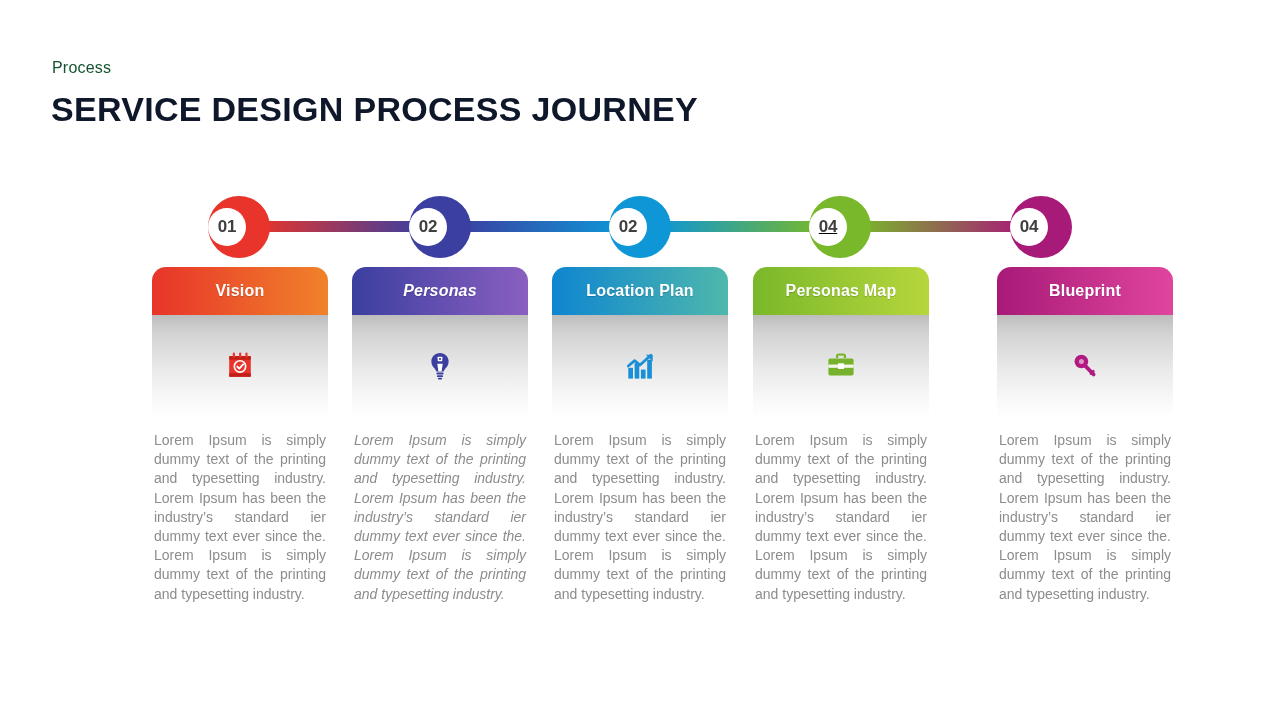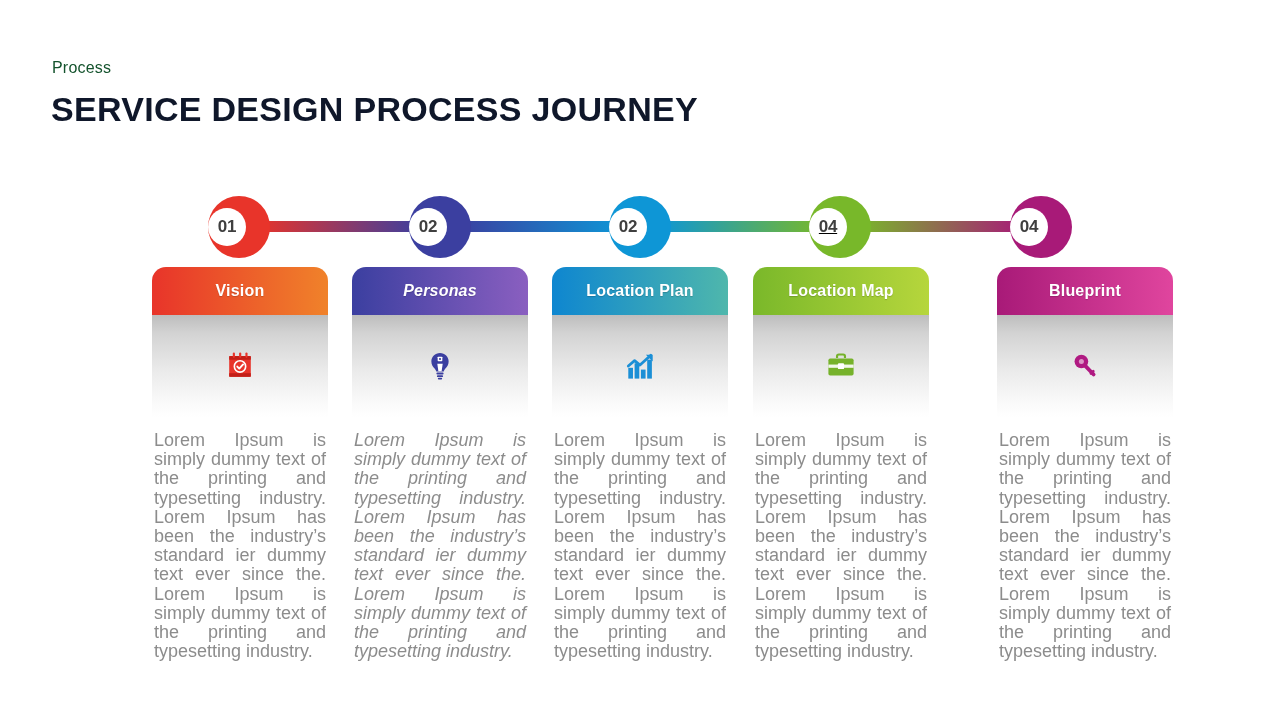--- a/index.html
+++ b/index.html
@@ -56,21 +56,21 @@
     height:102px;
     background:linear-gradient(to bottom,#bdbdbd 0%,#d3d3d3 18%,#e9e9e9 52%,#f8f8f8 82%,#ffffff 100%);
     display:flex; align-items:center; justify-content:center;
   }
   .icon-wrap {
     width:40px; height:40px;
     display:flex; align-items:center; justify-content:center;
   }
   .card-text {
     padding:14px 2px 0 2px;
-    font-size:18px; line-height:19.2px;
+    font-size:14px; line-height:19.2px;
     color:#8c8c8c; text-align:justify;
     text-align-last:left;
     hyphens:none;
   }
 </style>
 </head>
 <body>
 
 <div id="slide">
 
@@ -150,21 +150,21 @@
               <rect x="21" y="24" width="5.2" height="10" fill="#1b8fd6"></rect>
               <rect x="28" y="13" width="5.2" height="21" fill="#1b8fd6"></rect>
               <path d="M7 20l7-6 6 5 12-11" fill="none" stroke="#1b8fd6" stroke-width="3" stroke-linejoin="round" stroke-linecap="round"></path>
               <path d="M26.5 7.4h7.6v7.6z" fill="#1b8fd6"></path>
             </svg>
           </div>
         </div>
         <div class="card-text">Lorem Ipsum is simply dummy text of the printing and typesetting industry. Lorem Ipsum has been the industry’s standard ier dummy text ever since the. Lorem Ipsum is simply dummy text of the printing and typesetting industry.</div>
       </div>
       <div class="card" style="left: 753px;">
-        <div class="card-head" style="background: linear-gradient(to right, rgb(122, 184, 42), rgb(182, 214, 60));">Location Map</div>
+        <div class="card-head" style="background: linear-gradient(to right, rgb(122, 184, 42), rgb(182, 214, 60));">Personas Map</div>
         <div class="card-body">
           <div class="icon-wrap">
             <svg xmlns="http://www.w3.org/2000/svg" viewBox="0 0 40 40" width="36" height="36">
               <path d="M15.6 11V9.2c0-1.1.9-2 2-2h4.8c1.1 0 2 .9 2 2V11" fill="none" stroke="#76b22b" stroke-width="2.4"></path>
               <rect x="6" y="11.6" width="28" height="19" rx="2" fill="#76b22b"></rect>
               <rect x="6" y="18.4" width="28" height="3.6" fill="#ffffff" opacity="0.9"></rect>
               <rect x="16.6" y="17" width="6.8" height="6.4" rx="1" fill="#ffffff"></rect>
             </svg>
           </div>
         </div>

